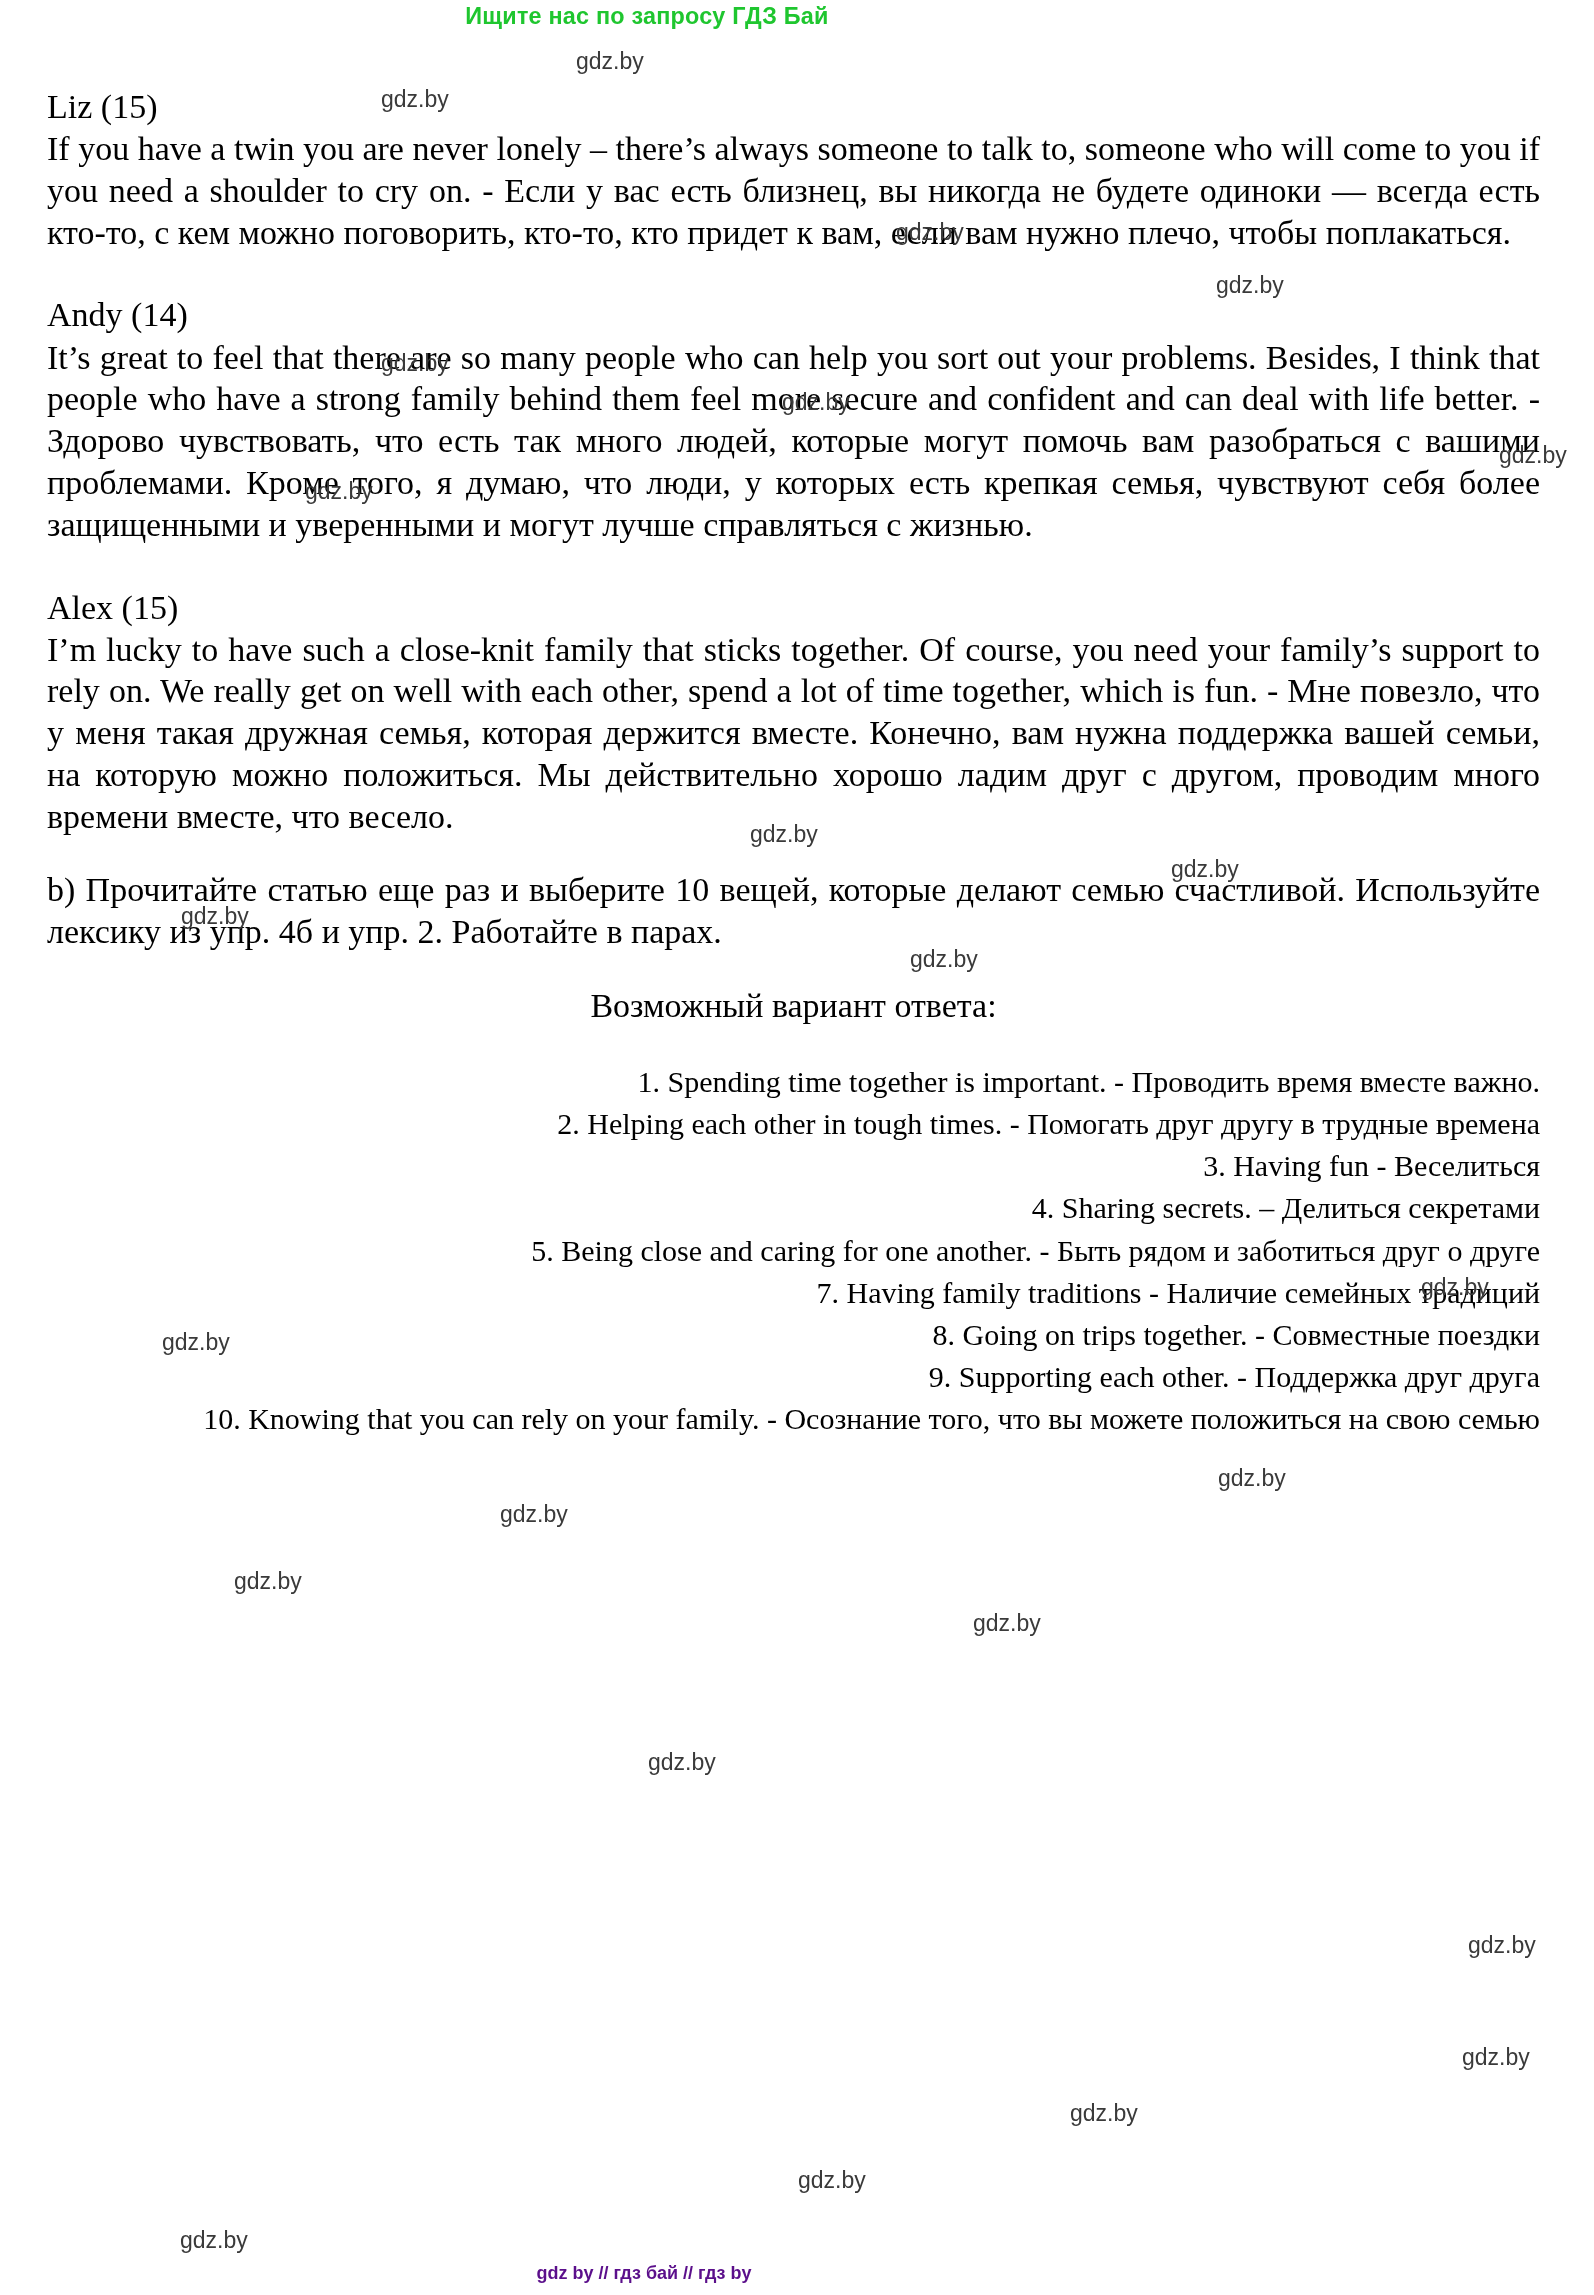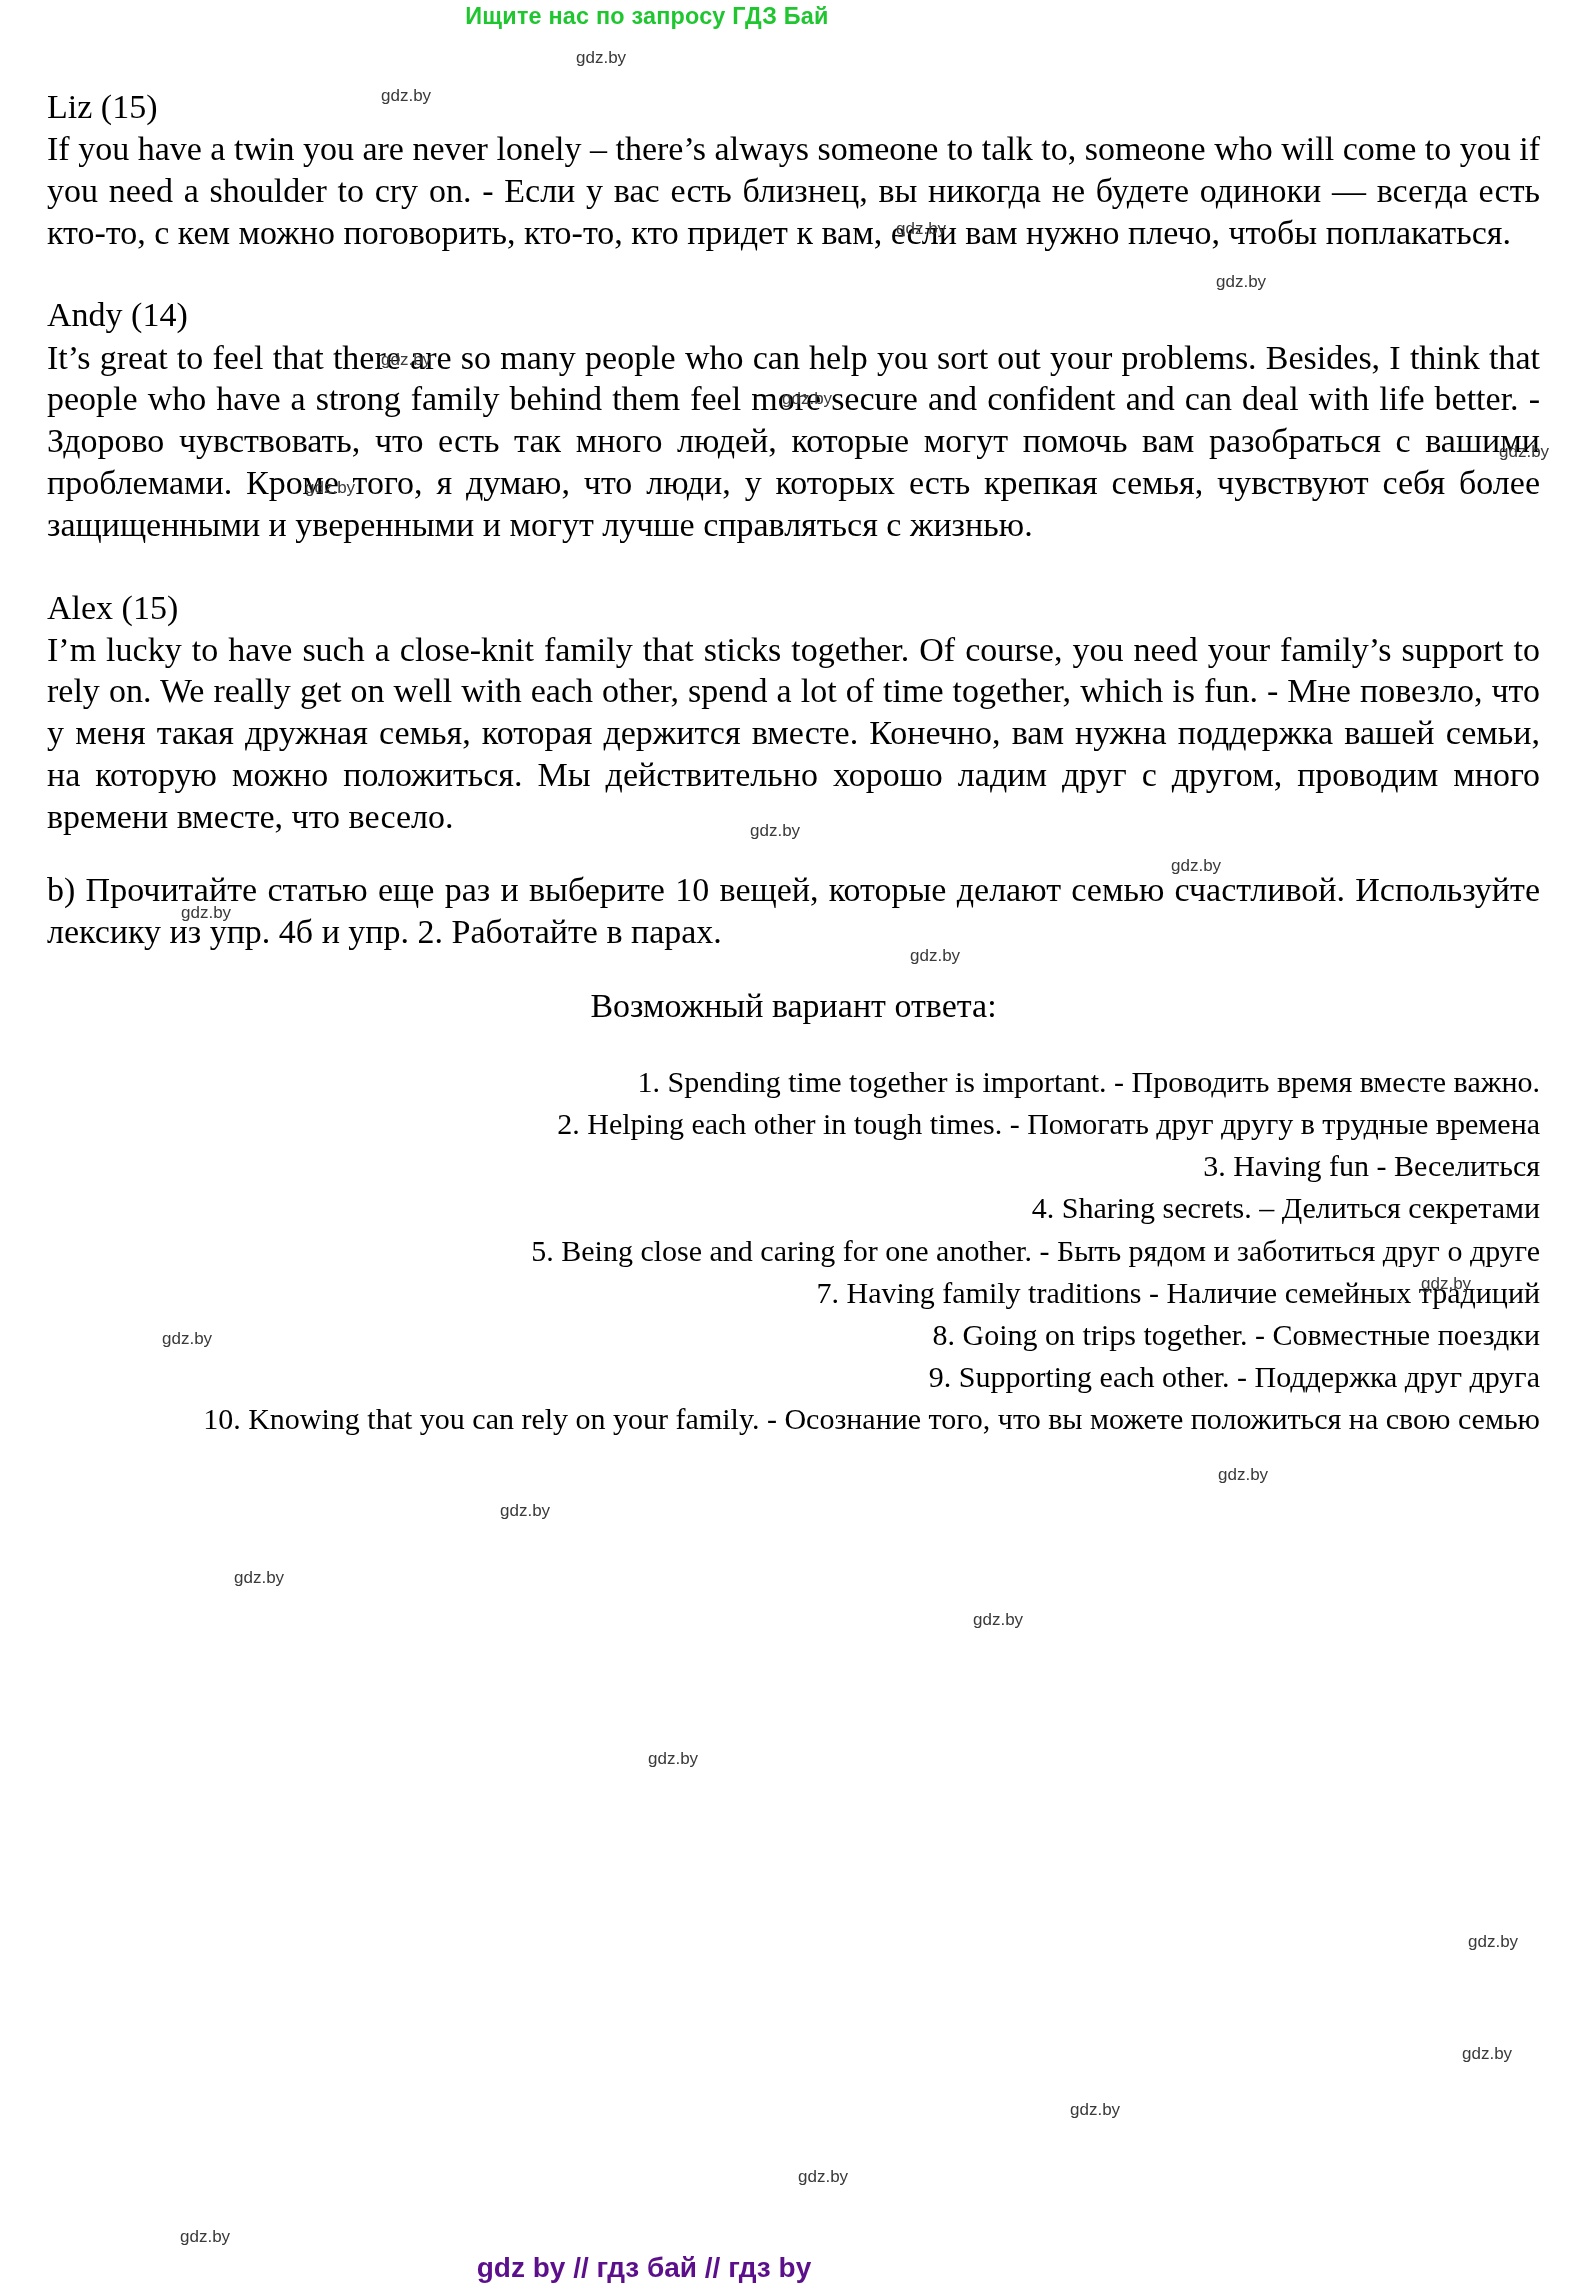--- a/index.html
+++ b/index.html
@@ -38,21 +38,21 @@
     white-space: nowrap;
   }
   .promo-footer {
     position: absolute;
     bottom: 11px;
     left: 0;
     width: 1288px;
     text-align: center;
     font-family: "Liberation Sans", "DejaVu Sans", sans-serif;
     font-weight: bold;
-    font-size: 28px;
+    font-size: 18px;
     color: #5b0f8b;
     white-space: nowrap;
   }
 
   
   .doc {
     position: absolute;
     left: 47px;
     top: 58px;
     width: 1493px;
@@ -103,21 +103,21 @@
     font-size: 30px;
     line-height: 1.30;
     margin: 0 0 3.1px 0;
     text-align: right;
   }
 
   
   .wm {
     position: absolute;
     font-family: "Liberation Sans", "DejaVu Sans", sans-serif;
-    font-size: 17px;
+    font-size: 23px;
     font-weight: normal;
     color: #3a3a3a;
     white-space: nowrap;
     pointer-events: none;
     z-index: 5;
   }
 </style>
 </head>
 <body>
 

